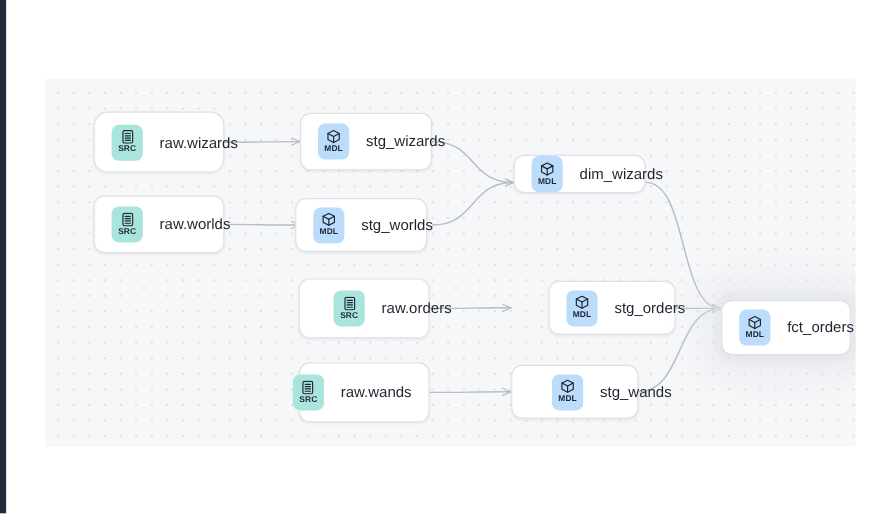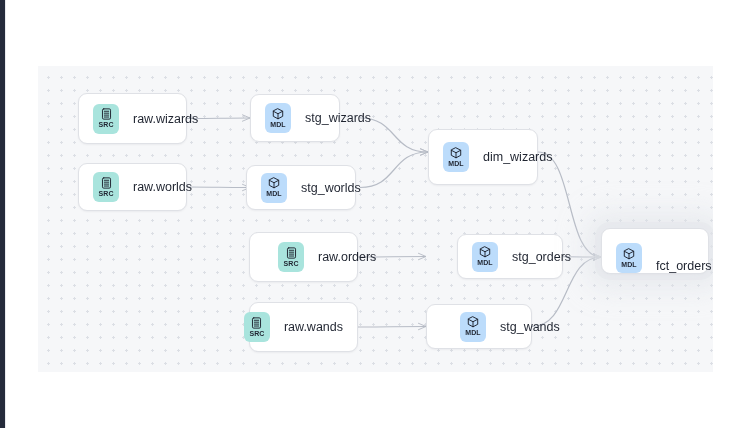--- a/index.html
+++ b/index.html
@@ -131,21 +131,21 @@
           <path d="M 320 261 C 357.4 261, 350.6 260.5, 388 260.5" marker-end="url(#arrow)"></path>
           <path d="M 322 52 C 359.4 52, 352.6 86, 390 86" marker-end="url(#arrow)"></path>
           <path d="M 322 121.5 C 359.4 121.5, 352.6 86, 390 86" marker-end="url(#arrow)"></path>
           <path d="M 500 86 C 536 86, 527 191, 563 191" marker-end="url(#arrow)"></path>
           <path d="M 494 190.5 C 531.95 190.5, 525.05 191, 563 191" marker-end="url(#arrow)"></path>
           <path d="M 494 260.5 C 531.95 260.5, 525.05 191, 563 191" marker-end="url(#arrow)"></path>
         </g>
     </svg>
 
     <div id="node-layer">
-        <div class="node" style="left: 40px; top: 27px; width: 109px; height: 51px;">
+        <div class="node" style="left: 40px; top: 27px; width: 109px; height: 51px; border-radius: 12px;">
           <div class="badge src">
             <svg width="11" height="12" viewBox="0 0 12 13" fill="none" stroke="#1f2430" stroke-width="1.05" stroke-linecap="round" stroke-linejoin="round">
               <rect x="1.6" y="0.9" width="8.8" height="11.2" rx="1.4"></rect>
               <line x1="3.6" y1="3.5" x2="8.4" y2="3.5"></line>
               <line x1="3.6" y1="5.6" x2="8.4" y2="5.6"></line>
               <line x1="3.6" y1="7.7" x2="8.4" y2="7.7"></line>
               <line x1="3.6" y1="9.8" x2="8.4" y2="9.8"></line>
             </svg>
             <div class="badge-text">SRC</div>
           </div>
@@ -183,21 +183,21 @@
               <rect x="1.6" y="0.9" width="8.8" height="11.2" rx="1.4"></rect>
               <line x1="3.6" y1="3.5" x2="8.4" y2="3.5"></line>
               <line x1="3.6" y1="5.6" x2="8.4" y2="5.6"></line>
               <line x1="3.6" y1="7.7" x2="8.4" y2="7.7"></line>
               <line x1="3.6" y1="9.8" x2="8.4" y2="9.8"></line>
             </svg>
             <div class="badge-text">SRC</div>
           </div>
           <div class="node-label">raw.wands</div>
         </div>
-        <div class="node" style="left: 212px; top: 28px; width: 90px; height: 48px;">
+        <div class="node" style="left: 212px; top: 28px; width: 110px; height: 48px;">
           <div class="badge mdl">
             <svg width="12" height="12" viewBox="0 0 13 13" fill="none" stroke="#1f2430" stroke-width="1.05" stroke-linecap="round" stroke-linejoin="round">
               <path d="M6.5 0.9 L11.6 3.5 L11.6 9.0 L6.5 11.7 L1.4 9.0 L1.4 3.5 Z"></path>
               <path d="M1.4 3.5 L6.5 6.2 L11.6 3.5"></path>
               <path d="M6.5 6.2 L6.5 11.7"></path>
             </svg>
             <div class="badge-text">MDL</div>
           </div>
           <div class="node-label">stg_wizards</div>
         </div>
@@ -227,32 +227,32 @@
           <div class="badge mdl">
             <svg width="12" height="12" viewBox="0 0 13 13" fill="none" stroke="#1f2430" stroke-width="1.05" stroke-linecap="round" stroke-linejoin="round">
               <path d="M6.5 0.9 L11.6 3.5 L11.6 9.0 L6.5 11.7 L1.4 9.0 L1.4 3.5 Z"></path>
               <path d="M1.4 3.5 L6.5 6.2 L11.6 3.5"></path>
               <path d="M6.5 6.2 L6.5 11.7"></path>
             </svg>
             <div class="badge-text">MDL</div>
           </div>
           <div class="node-label">stg_wands</div>
         </div>
-        <div class="node" style="left: 390px; top: 63px; width: 110px; height: 56px;">
+        <div class="node" style="left: 390px; top: 63px; width: 110px; height: 32px;">
           <div class="badge mdl">
             <svg width="12" height="12" viewBox="0 0 13 13" fill="none" stroke="#1f2430" stroke-width="1.05" stroke-linecap="round" stroke-linejoin="round">
               <path d="M6.5 0.9 L11.6 3.5 L11.6 9.0 L6.5 11.7 L1.4 9.0 L1.4 3.5 Z"></path>
               <path d="M1.4 3.5 L6.5 6.2 L11.6 3.5"></path>
               <path d="M6.5 6.2 L6.5 11.7"></path>
             </svg>
             <div class="badge-text">MDL</div>
           </div>
           <div class="node-label">dim_wizards</div>
         </div>
-        <div class="node focus" style="left: 563px; top: 162px; width: 108px; height: 46px; align-items: flex-end;">
+        <div class="node focus" style="left: 563px; top: 184px; width: 108px; height: 46px;">
           <div class="badge mdl">
             <svg width="12" height="12" viewBox="0 0 13 13" fill="none" stroke="#1f2430" stroke-width="1.05" stroke-linecap="round" stroke-linejoin="round">
               <path d="M6.5 0.9 L11.6 3.5 L11.6 9.0 L6.5 11.7 L1.4 9.0 L1.4 3.5 Z"></path>
               <path d="M1.4 3.5 L6.5 6.2 L11.6 3.5"></path>
               <path d="M6.5 6.2 L6.5 11.7"></path>
             </svg>
             <div class="badge-text">MDL</div>
           </div>
           <div class="node-label">fct_orders</div>
         </div>

